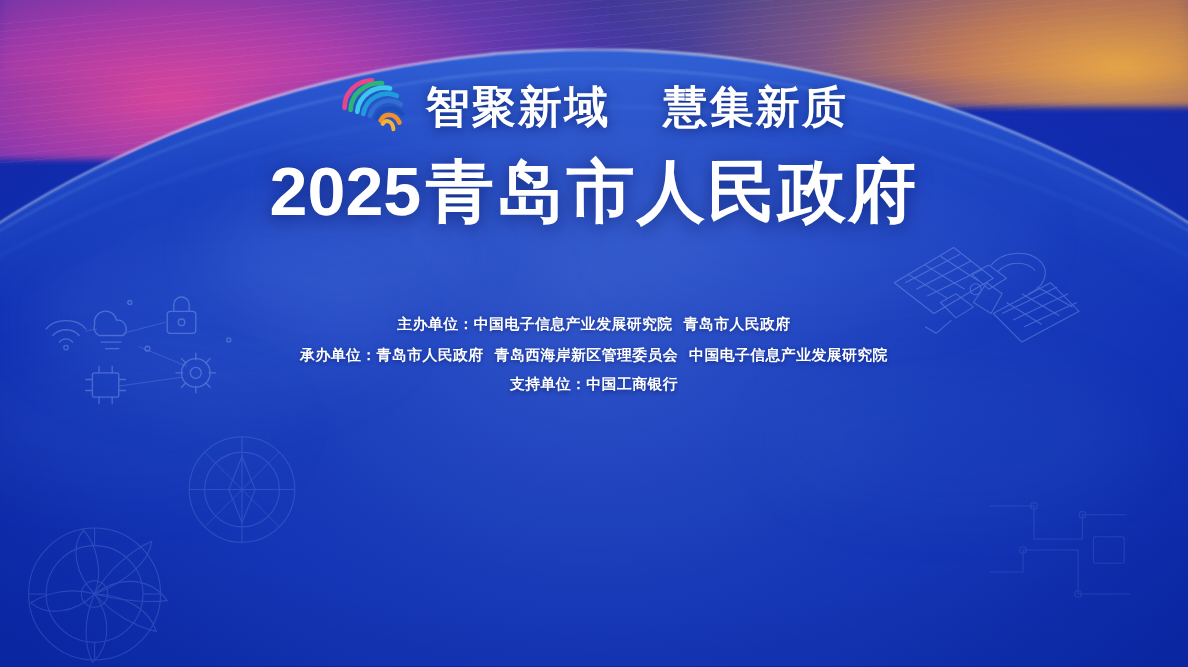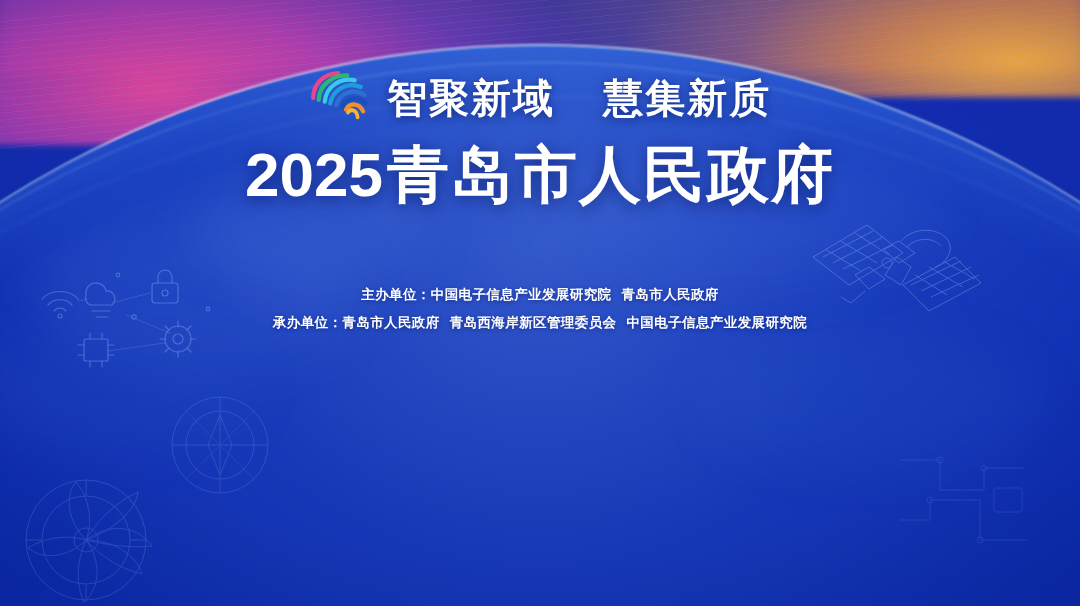--- a/index.html
+++ b/index.html
@@ -386,17 +386,20 @@
     <div class="orgs">
 
       <div class="org-line">
         <span>主办单位：</span><span>中国电子信息产业发展研究院</span><span class="sep"></span><span>青岛市人民政府</span>
       </div>
 
       <div class="org-line">
         <span>承办单位：</span><span>青岛市人民政府</span><span class="sep"></span><span>青岛西海岸新区管理委员会</span><span class="sep"></span><span>中国电子信息产业发展研究院</span>
       </div>
 
+      <div class="org-line">
+        <span>支持单位：</span><span>中国工商银行</span>
+      </div>
     </div>
 
 
   </div>
 </div>
 
 </body></html>

